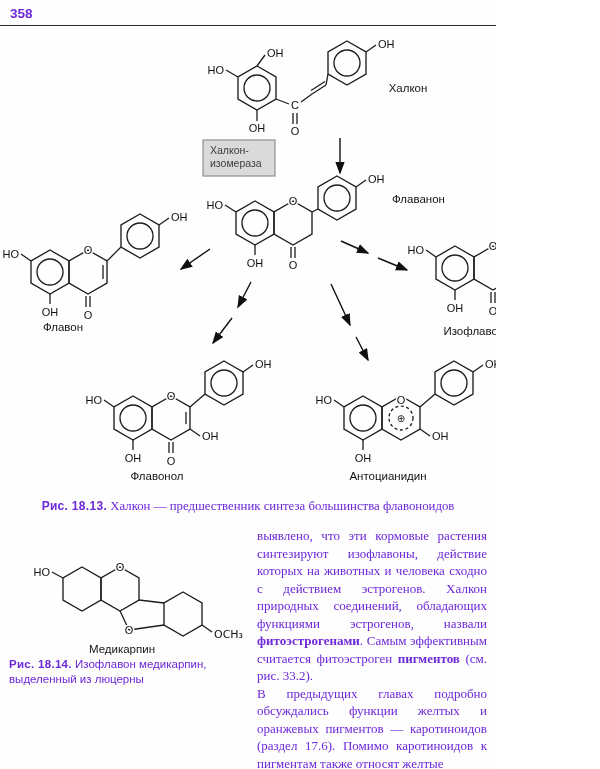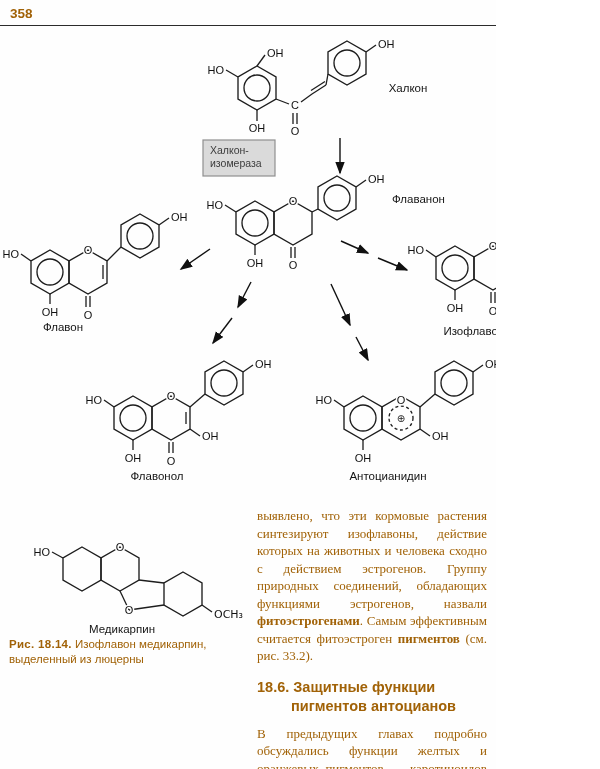--- a/index.html
+++ b/index.html
@@ -1,17 +1,17 @@
 <!DOCTYPE html>
 <html><head>
 <meta charset="utf-8">
 <style>
   html,body{margin:0;padding:0;}
   body{width:600px;height:769px;overflow:hidden;background:#ffffff;}
-  .page{width:496px;height:769px;background:#fefefe;color:#a16207;position:relative;overflow:hidden;}
+  .page{width:496px;height:769px;background:#fefefe;color:#6d28d9;position:relative;overflow:hidden;}
   
   .hdr{display:flex;align-items:baseline;padding:6px 10px 4px 10px;border-bottom:1.6px solid #2b2b2b;}
   .pagenum{font:bold 13.5px "Liberation Sans",sans-serif;}
   .running{flex:1;text-align:center;font:11.8px "Liberation Sans",sans-serif;letter-spacing:.15px;padding-left:26px;white-space:nowrap;overflow:hidden;}
   
   figure{margin:0;}
   svg{display:block;}
   .bond{stroke:#1d1d1d;stroke-width:1.3;fill:none;}
   .ringline{stroke:#1d1d1d;stroke-width:1.35;fill:none;}
   .arrow{stroke:#101010;stroke-width:1.4;fill:none;}
@@ -198,20 +198,21 @@
         </g>
         <text class="atom" x="401" y="378" text-anchor="middle">O</text>
         <text class="charge" x="401" y="396" text-anchor="middle">⊕</text>
         <text class="atom" x="332" y="378" text-anchor="end">HO</text>
         <text class="atom" x="363" y="436" text-anchor="middle">OH</text>
         <text class="atom" x="432" y="414">OH</text>
         <text class="atom" x="485" y="342">OH</text>
         <text class="cmpd" x="388" y="454" text-anchor="middle">Антоцианидин</text>
       </g>
     </svg>
+    <figcaption class="cap1"><b>Рис. 18.13.</b> <span>Халкон — предшественник синтеза большинства флавоноидов</span></figcaption>
   </figure>
 
   <div class="cols">
     <div class="col">
 
       <figure class="fig2">
         <svg width="250" height="118" viewBox="0 0 250 118">
           <defs>
             <g id="hexM">
                 <polygon points="0,-22 19,-11 19,11 0,22 -19,11 -19,-11" class="ringline"></polygon>
@@ -233,21 +234,20 @@
             <text class="atom" x="112" y="95" text-anchor="middle">O</text>
             <text class="sub" x="197" y="99">OCH₃</text>
             <text class="cmpd" x="105" y="114" text-anchor="middle">Медикарпин</text>
           </g>
         </svg>
         <figcaption class="cap2"><b>Рис. 18.14.</b> <span>Изофлавон медикарпин, выделенный из люцерны</span></figcaption>
       </figure>
     </div>
 
     <div class="col">
-      <p class="body"><span>выявлено, что эти кормовые растения синтезируют изофлавоны, действие которых на животных и человека сходно с действием эстрогенов. Группу природных соединений, обладающих функциями эстрогенов, назвали </span><b>фитоэстрогенами</b><span>. Самым эффективным считается фитоэстроген </span><b>пигментов</b><span> (см. рис. 33.2).</span></p>
-
-      <h2 class="sec"><span>18.6. Защитные функции</span><span class="l2">пигментов антоцианов</span></h2>
+      <p class="body"><span>выявлено, что эти кормовые растения синтезируют изофлавоны, действие которых на животных и человека сходно с действием эстрогенов. Халкон природных соединений, обладающих функциями эстрогенов, назвали </span><b>фитоэстрогенами</b><span>. Самым эффективным считается фитоэстроген </span><b>пигментов</b><span> (см. рис. 33.2).</span></p>
+
 
       <p class="body"><span>В предыдущих главах подробно обсуждались функции желтых и оранжевых пигментов — каротиноидов (раздел 17.6). Помимо каротиноидов к пигментам также относят желтые </span></p>
     </div>
   </div>
 
 </div>
 
 </body></html>

